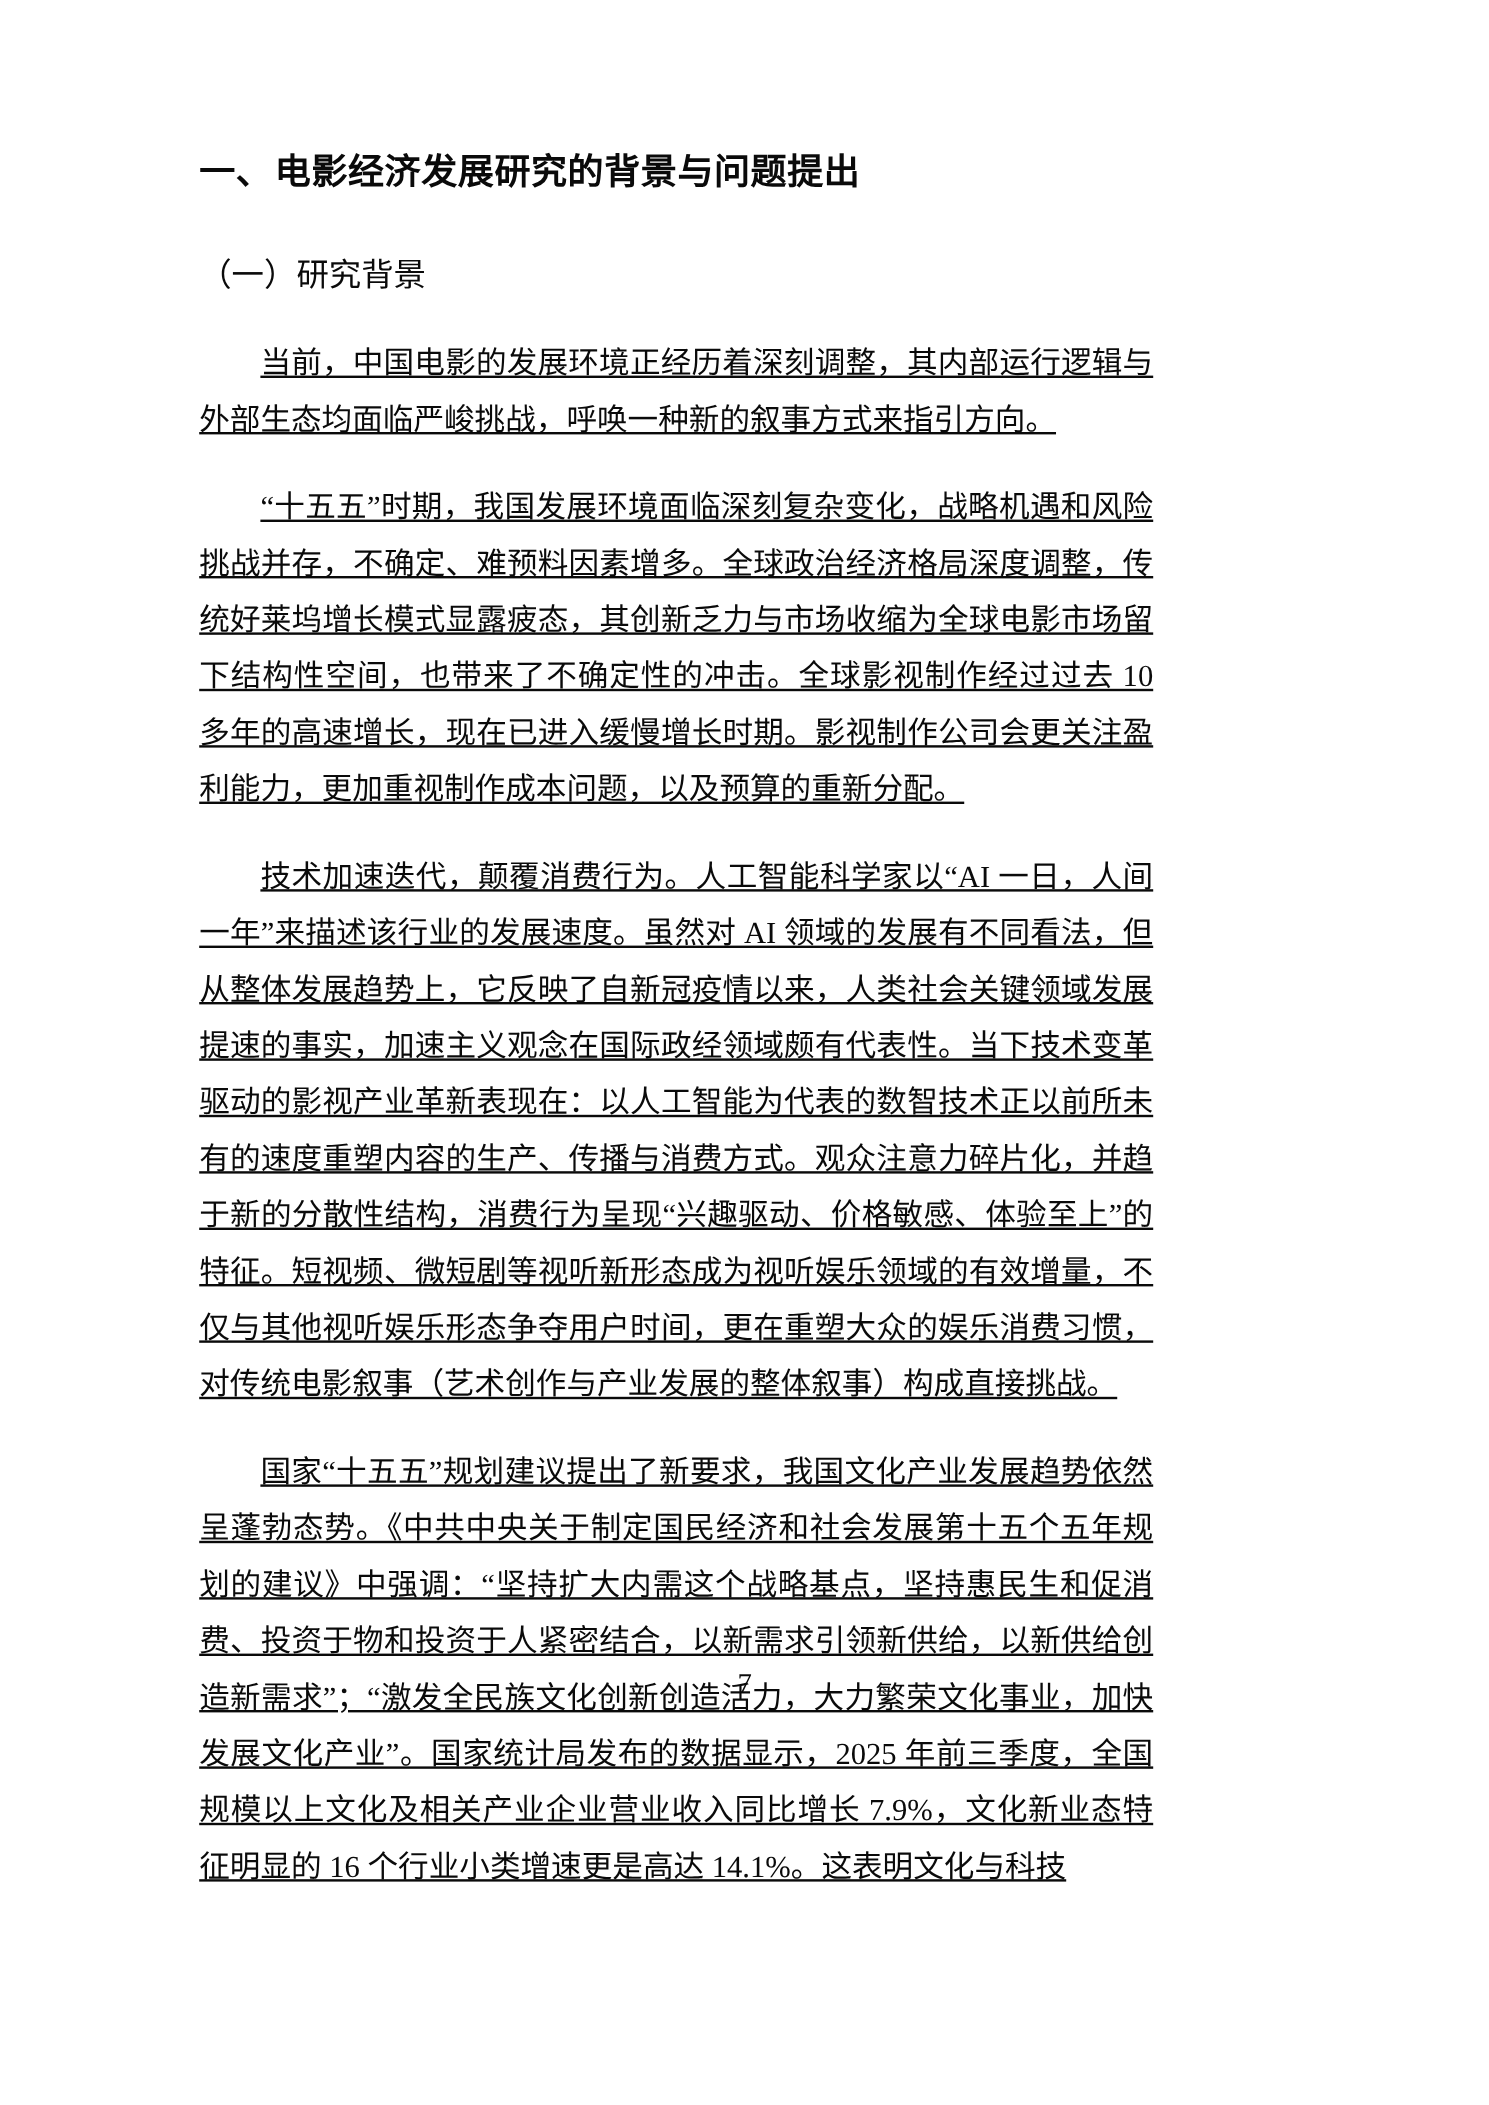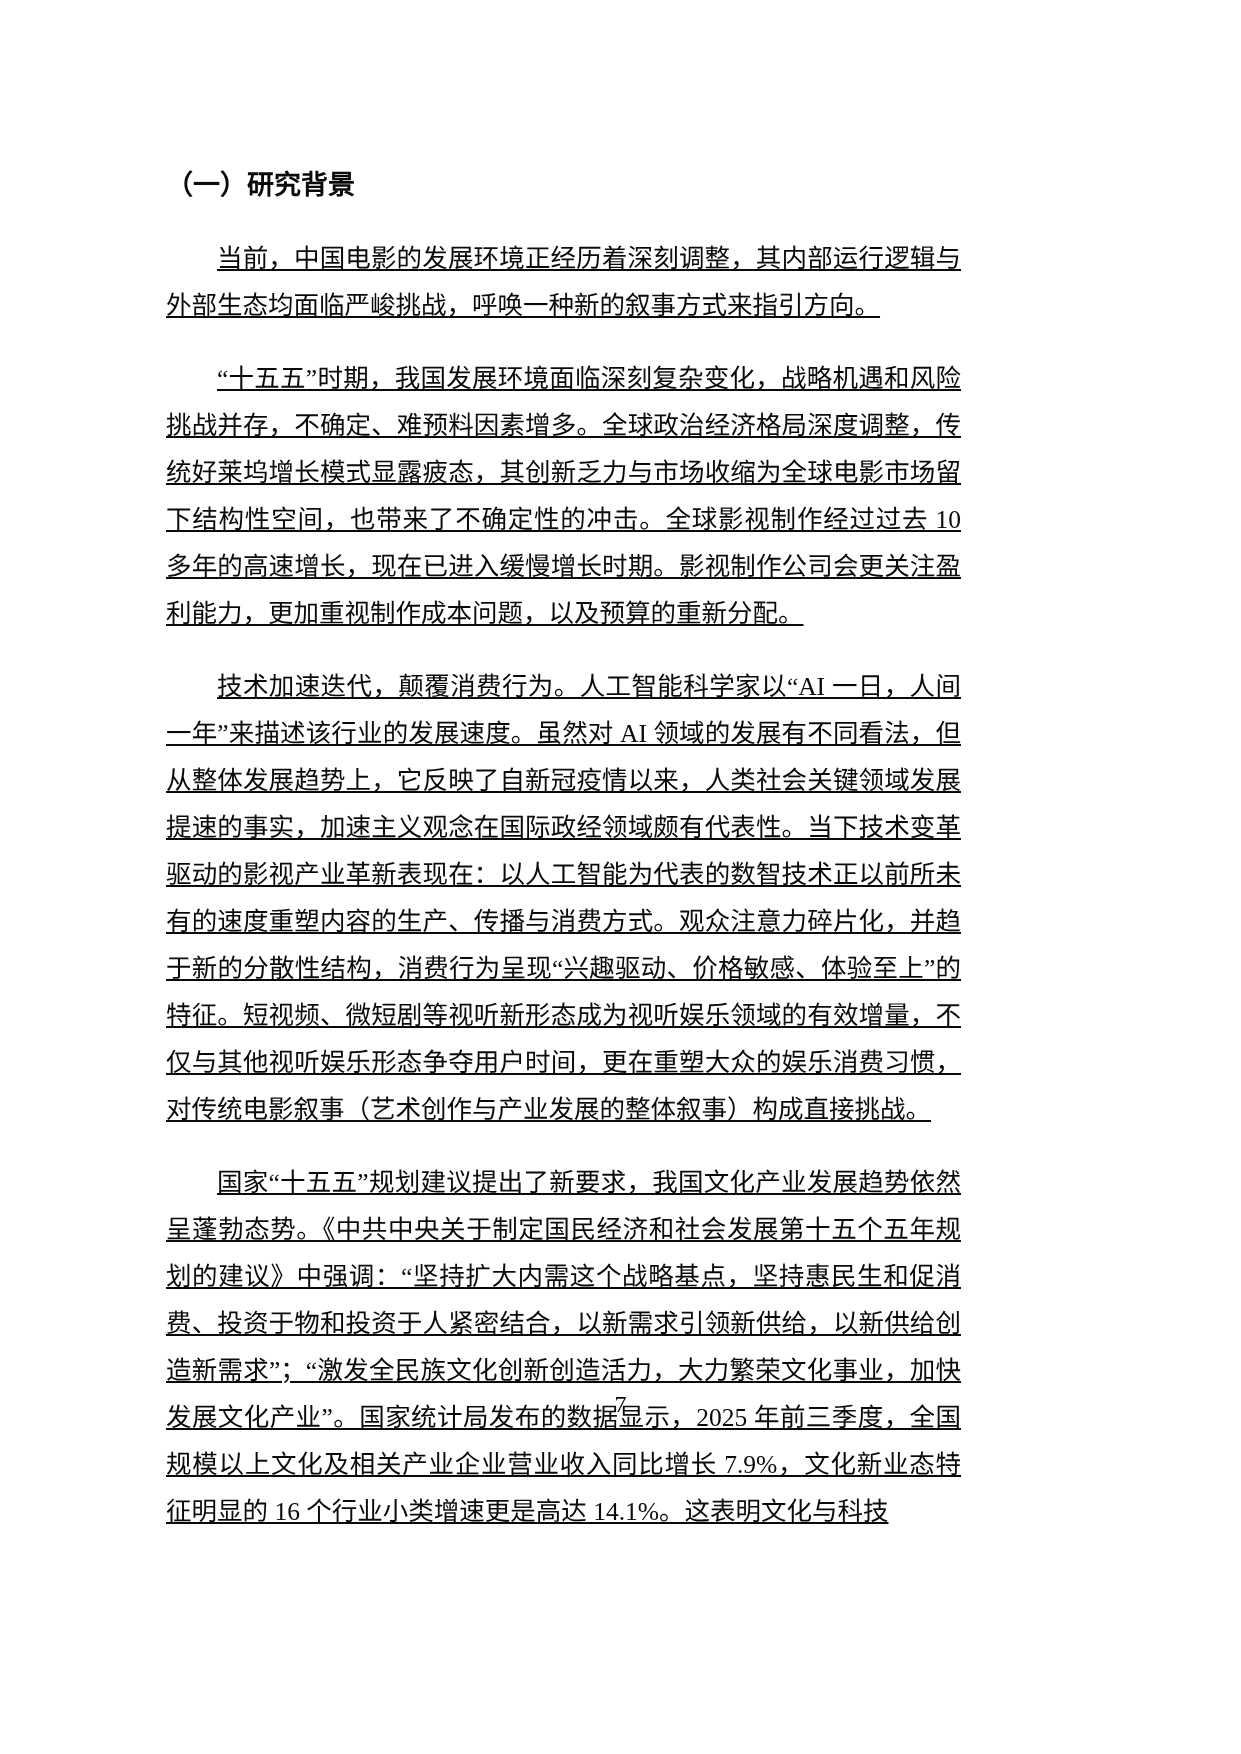--- a/index.html
+++ b/index.html
@@ -35,21 +35,21 @@
     line-height: 1.45;
     margin: 0 0 0 0;
     padding: 0;
     white-space: nowrap;
   }
   .h1 .num {
     margin-right: 2px;
   }
   .h2 {
     font-size: 27px;
-    font-weight: bold;
+    font-weight: normal;
     line-height: 1.45;
     margin: 44px 0 0 0;
     padding: 0;
     white-space: nowrap;
   }
   
   .para {
     font-size: 25.5px;
     line-height: 47px;
     text-align: justify;
@@ -75,20 +75,21 @@
     line-height: 1;
     font-family: "Liberation Serif", "DejaVu Serif", serif;
   }
 </style>
 </head>
 <body>
 
 <div class="page">
   <div class="content">
 
+    <h1 class="h1"><span class="num">一、</span><span>电影经济发展研究的背景与问题提出</span></h1>
 
     <h2 class="h2">（一）研究背景</h2>
 
     <p class="para">当前，中国电影的发展环境正经历着深刻调整，其内部运行逻辑与外部生态均面临严峻挑战，呼唤一种新的叙事方式来指引方向。</p>
     <p class="para">“十五五”时期，我国发展环境面临深刻复杂变化，战略机遇和风险挑战并存，不确定、难预料因素增多。全球政治经济格局深度调整，传统好莱坞增长模式显露疲态，其创新乏力与市场收缩为全球电影市场留下结构性空间，也带来了不确定性的冲击。全球影视制作经过过去 10 多年的高速增长，现在已进入缓慢增长时期。影视制作公司会更关注盈利能力，更加重视制作成本问题，以及预算的重新分配。</p>
     <p class="para">技术加速迭代，颠覆消费行为。人工智能科学家以“AI 一日，人间一年”来描述该行业的发展速度。虽然对 AI 领域的发展有不同看法，但从整体发展趋势上，它反映了自新冠疫情以来，人类社会关键领域发展提速的事实，加速主义观念在国际政经领域颇有代表性。当下技术变革驱动的影视产业革新表现在：以人工智能为代表的数智技术正以前所未有的速度重塑内容的生产、传播与消费方式。观众注意力碎片化，并趋于新的分散性结构，消费行为呈现“兴趣驱动、价格敏感、体验至上”的特征。短视频、微短剧等视听新形态成为视听娱乐领域的有效增量，不仅与其他视听娱乐形态争夺用户时间，更在重塑大众的娱乐消费习惯，对传统电影叙事（艺术创作与产业发展的整体叙事）构成直接挑战。</p>
     <p class="para">国家“十五五”规划建议提出了新要求，我国文化产业发展趋势依然呈蓬勃态势。《中共中央关于制定国民经济和社会发展第十五个五年规划的建议》中强调：“坚持扩大内需这个战略基点，坚持惠民生和促消费、投资于物和投资于人紧密结合，以新需求引领新供给，以新供给创造新需求”；“激发全民族文化创新创造活力，大力繁荣文化事业，加快发展文化产业”。国家统计局发布的数据显示，2025 年前三季度，全国规模以上文化及相关产业企业营业收入同比增长 7.9%，文化新业态特征明显的 16 个行业小类增速更是高达 14.1%。这表明文化与科技</p>
 
   </div>
 

